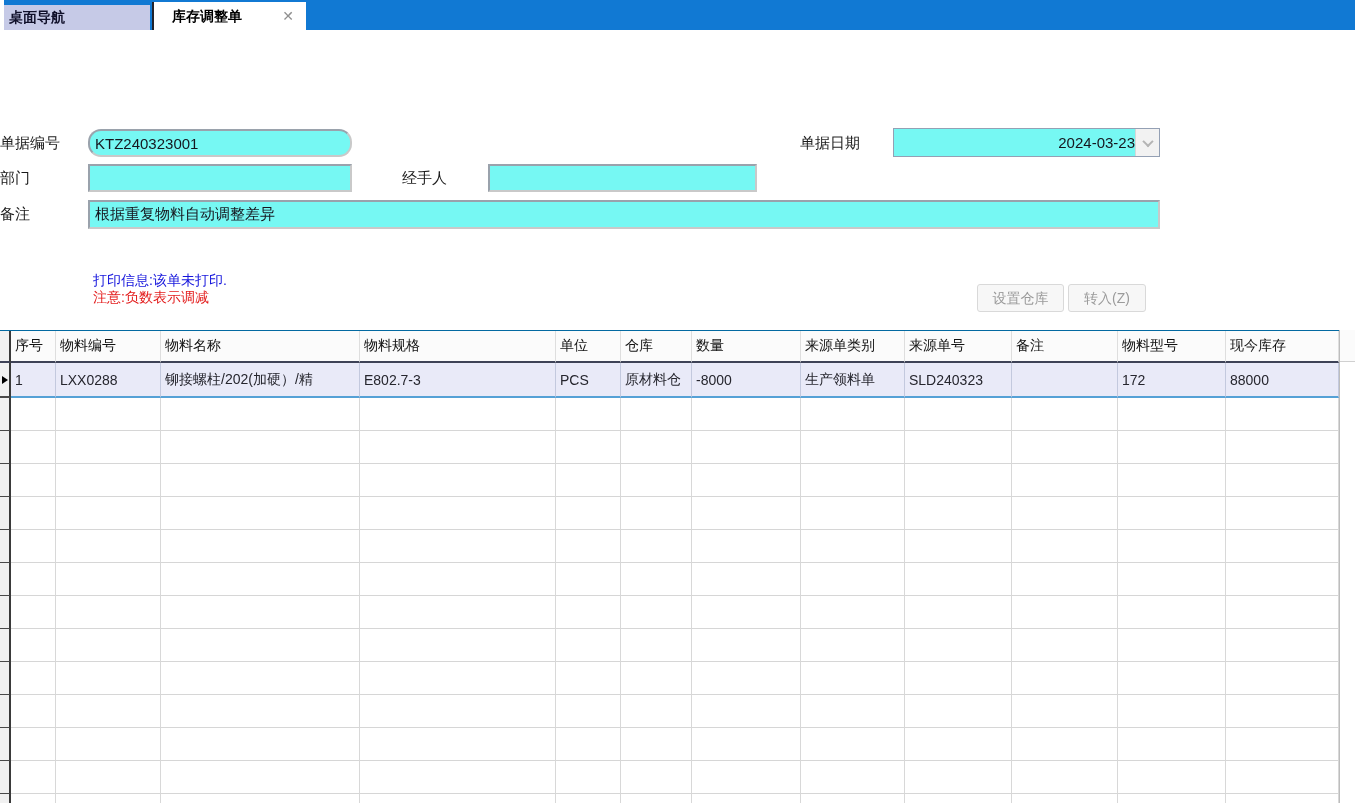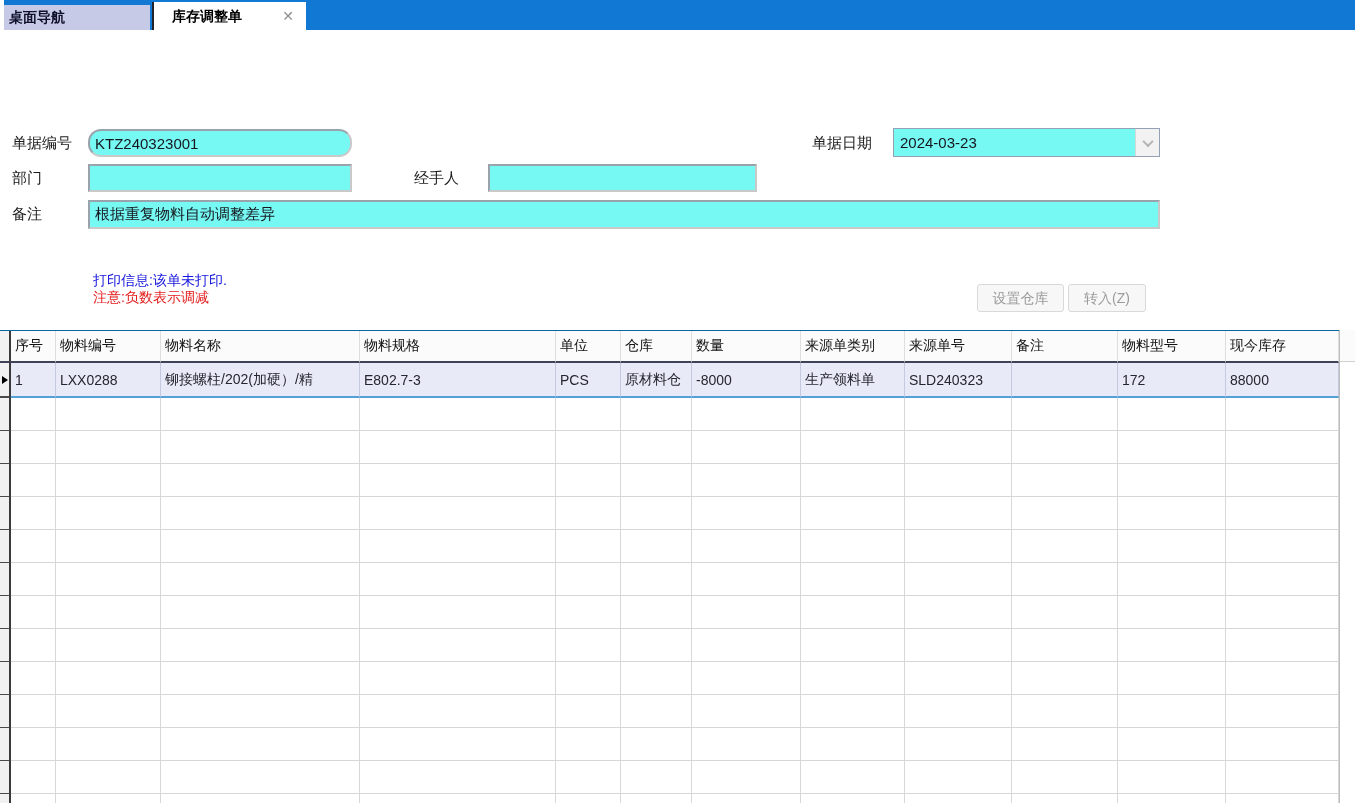--- a/index.html
+++ b/index.html
@@ -15,27 +15,27 @@
     line-height:25px; padding-left:5px; overflow:hidden; }
   .tab-active { position:absolute; left:148px; top:2px; width:154px; height:28px;
     background:#ffffff; border-left:2px solid #23232b; color:#000;
     font-size:14px; font-weight:bold; line-height:28px; padding-left:18px; }
   .tab-close { position:absolute; right:10px; top:0; width:16px; height:28px;
     line-height:28px; color:#8f8f8f; font-weight:normal; font-size:14px;
     text-align:center; cursor:pointer; }
 
   
   .flabel { position:absolute; font-size:15px; color:#1a1a1a; line-height:28px;
-    white-space:nowrap;margin-left:12px; }
+    white-space:nowrap; }
   .cyan-input { position:absolute; background:var(--field-cyan,#76f8f3);
     border:2px solid; border-color:#9aa2ac #c9c9c9 #c9c9c9 #9aa2ac;
     font-family:"Liberation Sans","DejaVu Sans",sans-serif;
     font-size:15px; color:#16161e; padding:0 5px; outline:none; }
   .datebox { position:absolute; left:893px; top:128px; width:267px; height:29px;
-    border:1px solid #94a0b4; background:var(--field-cyan,#76f8f3); display:flex; }
+    border:1px solid #94a0b4; background:var(--field-cyan,#76f8f3); display:flex;text-align:right; }
   .datebox .dval { flex:1; font-size:15px; color:#16161e; line-height:27px;
     padding-left:6px; overflow:hidden; }
   .datebox .dbtn { width:24px; background:#f2f2f2; border-left:1px solid #d7d7d7;
     display:flex; align-items:center; justify-content:center; cursor:pointer; }
   .chev { width:8px; height:8px; border-right:2px solid #b4b4b4;
     border-bottom:2px solid #b4b4b4; transform:rotate(45deg) translate(-1px,-1px); }
 
   
   .notice { position:absolute; left:93px; font-size:14px; line-height:16px;
     white-space:nowrap; }

